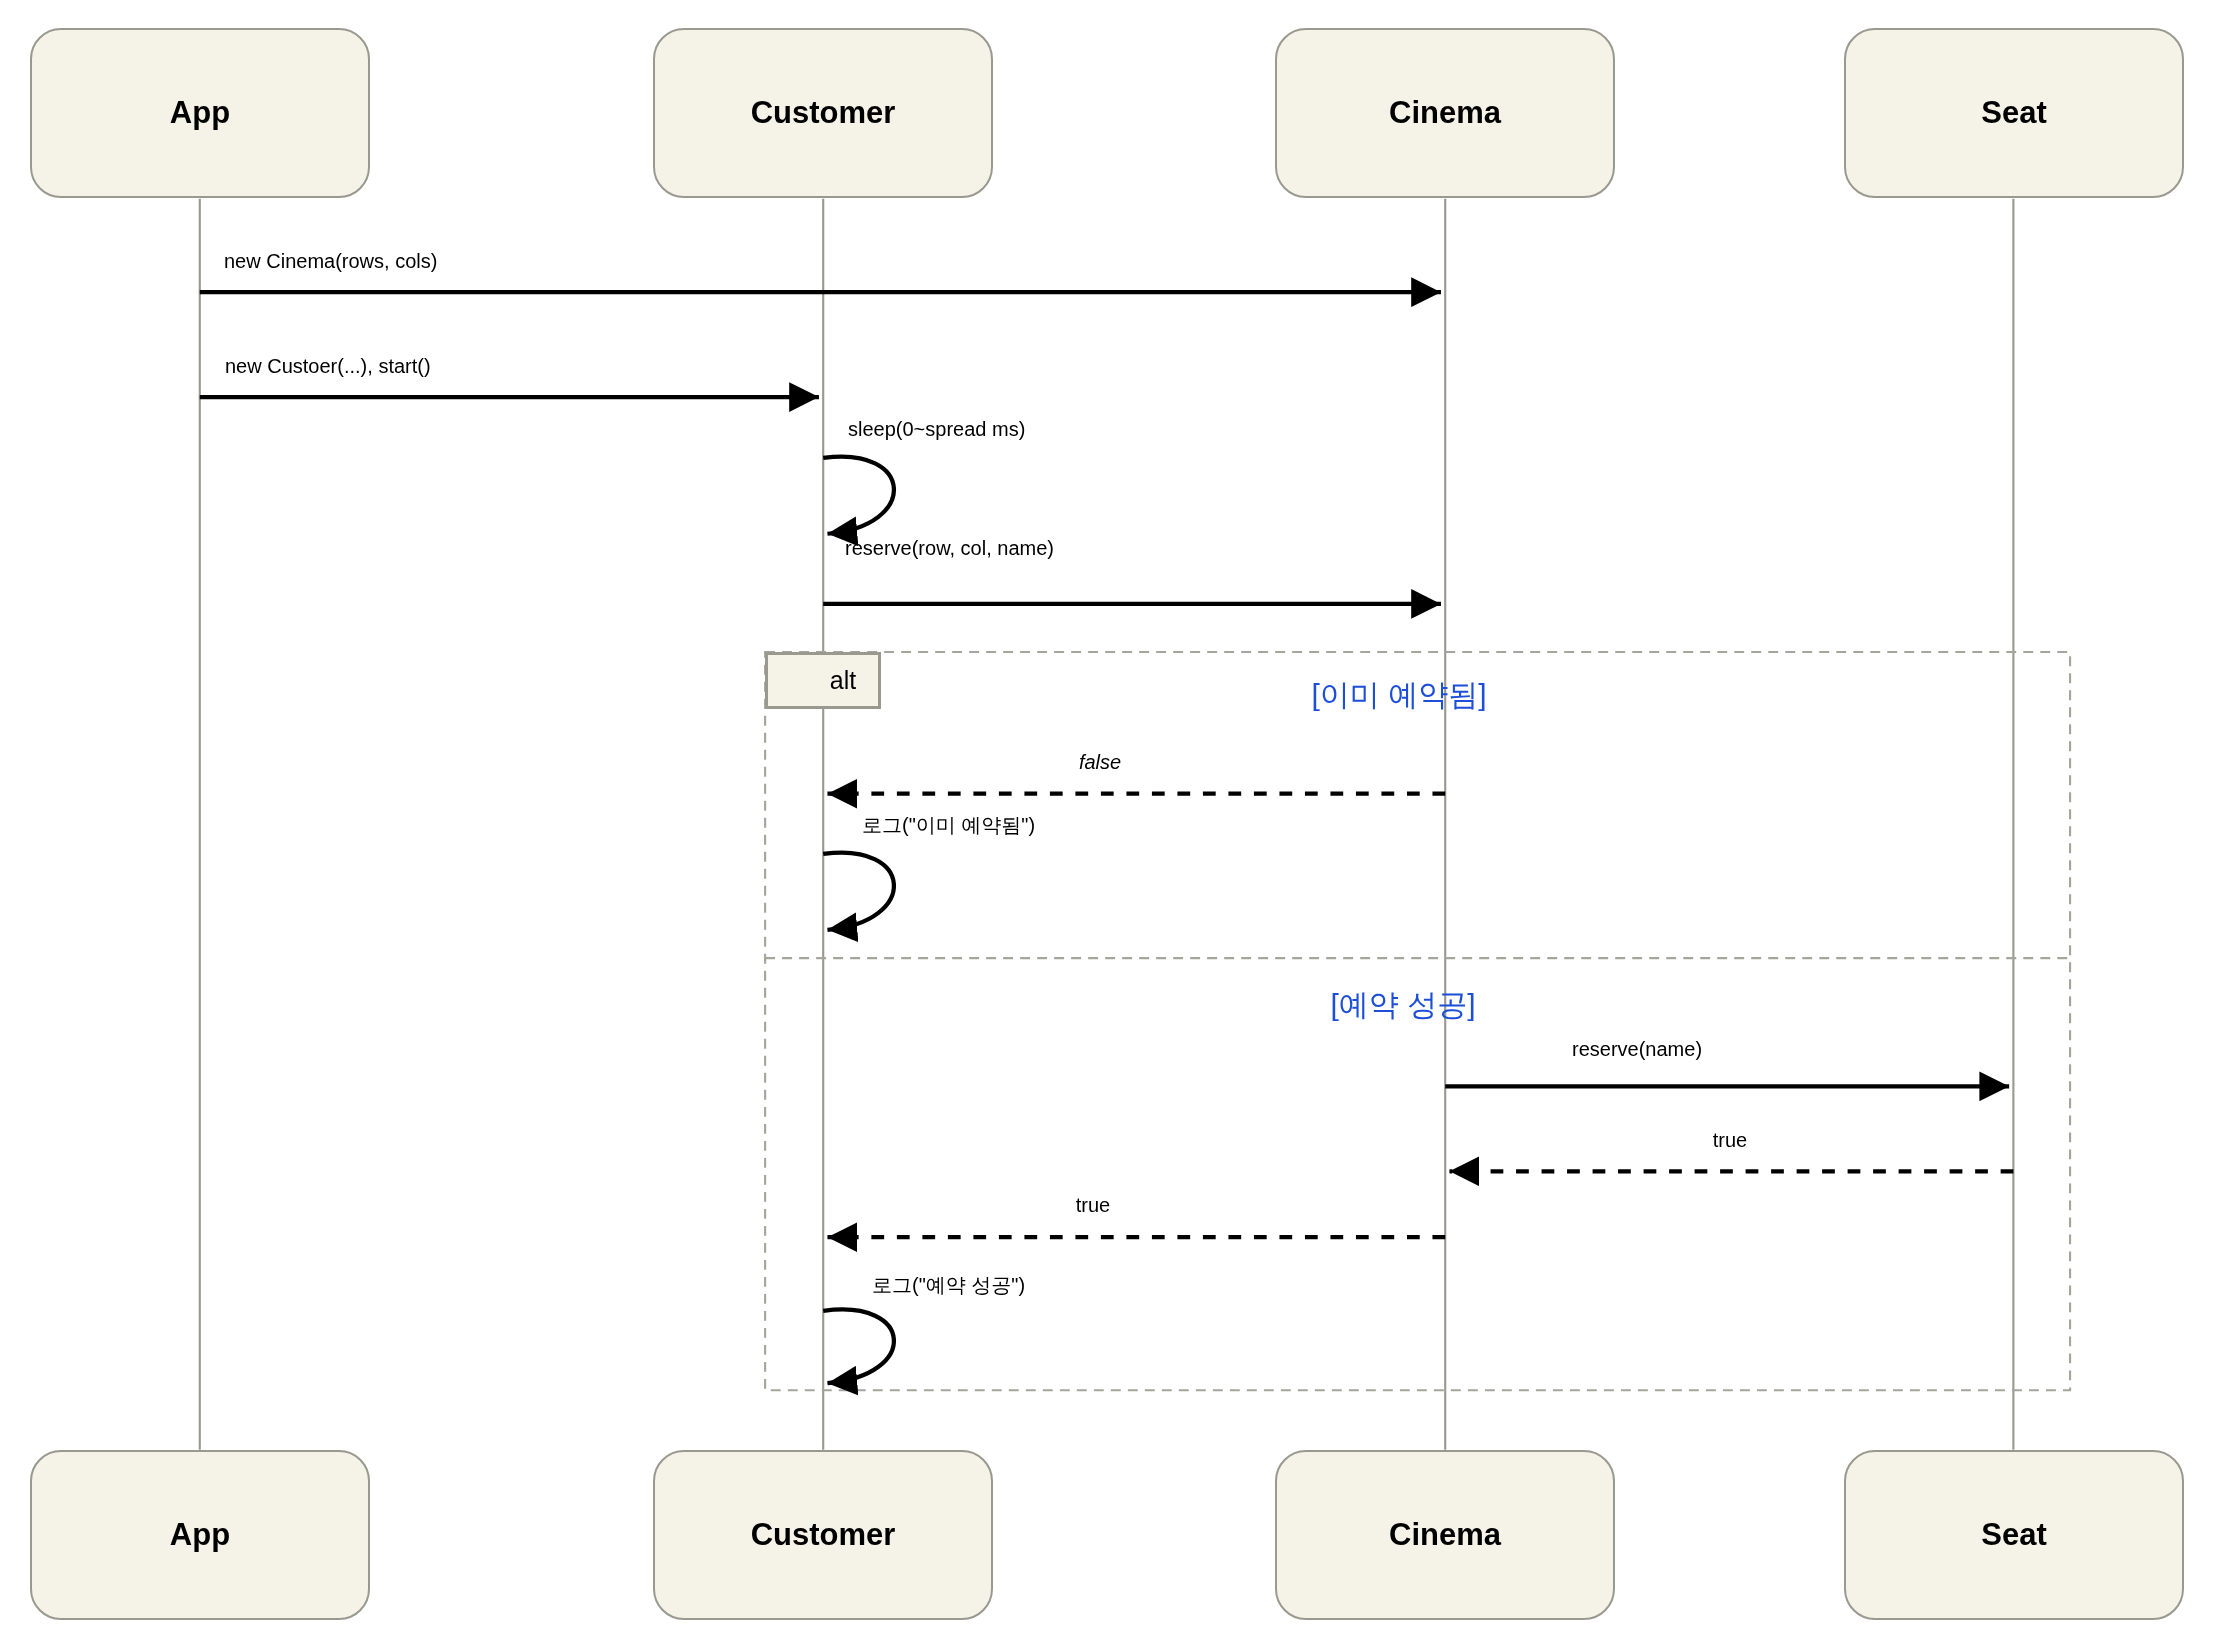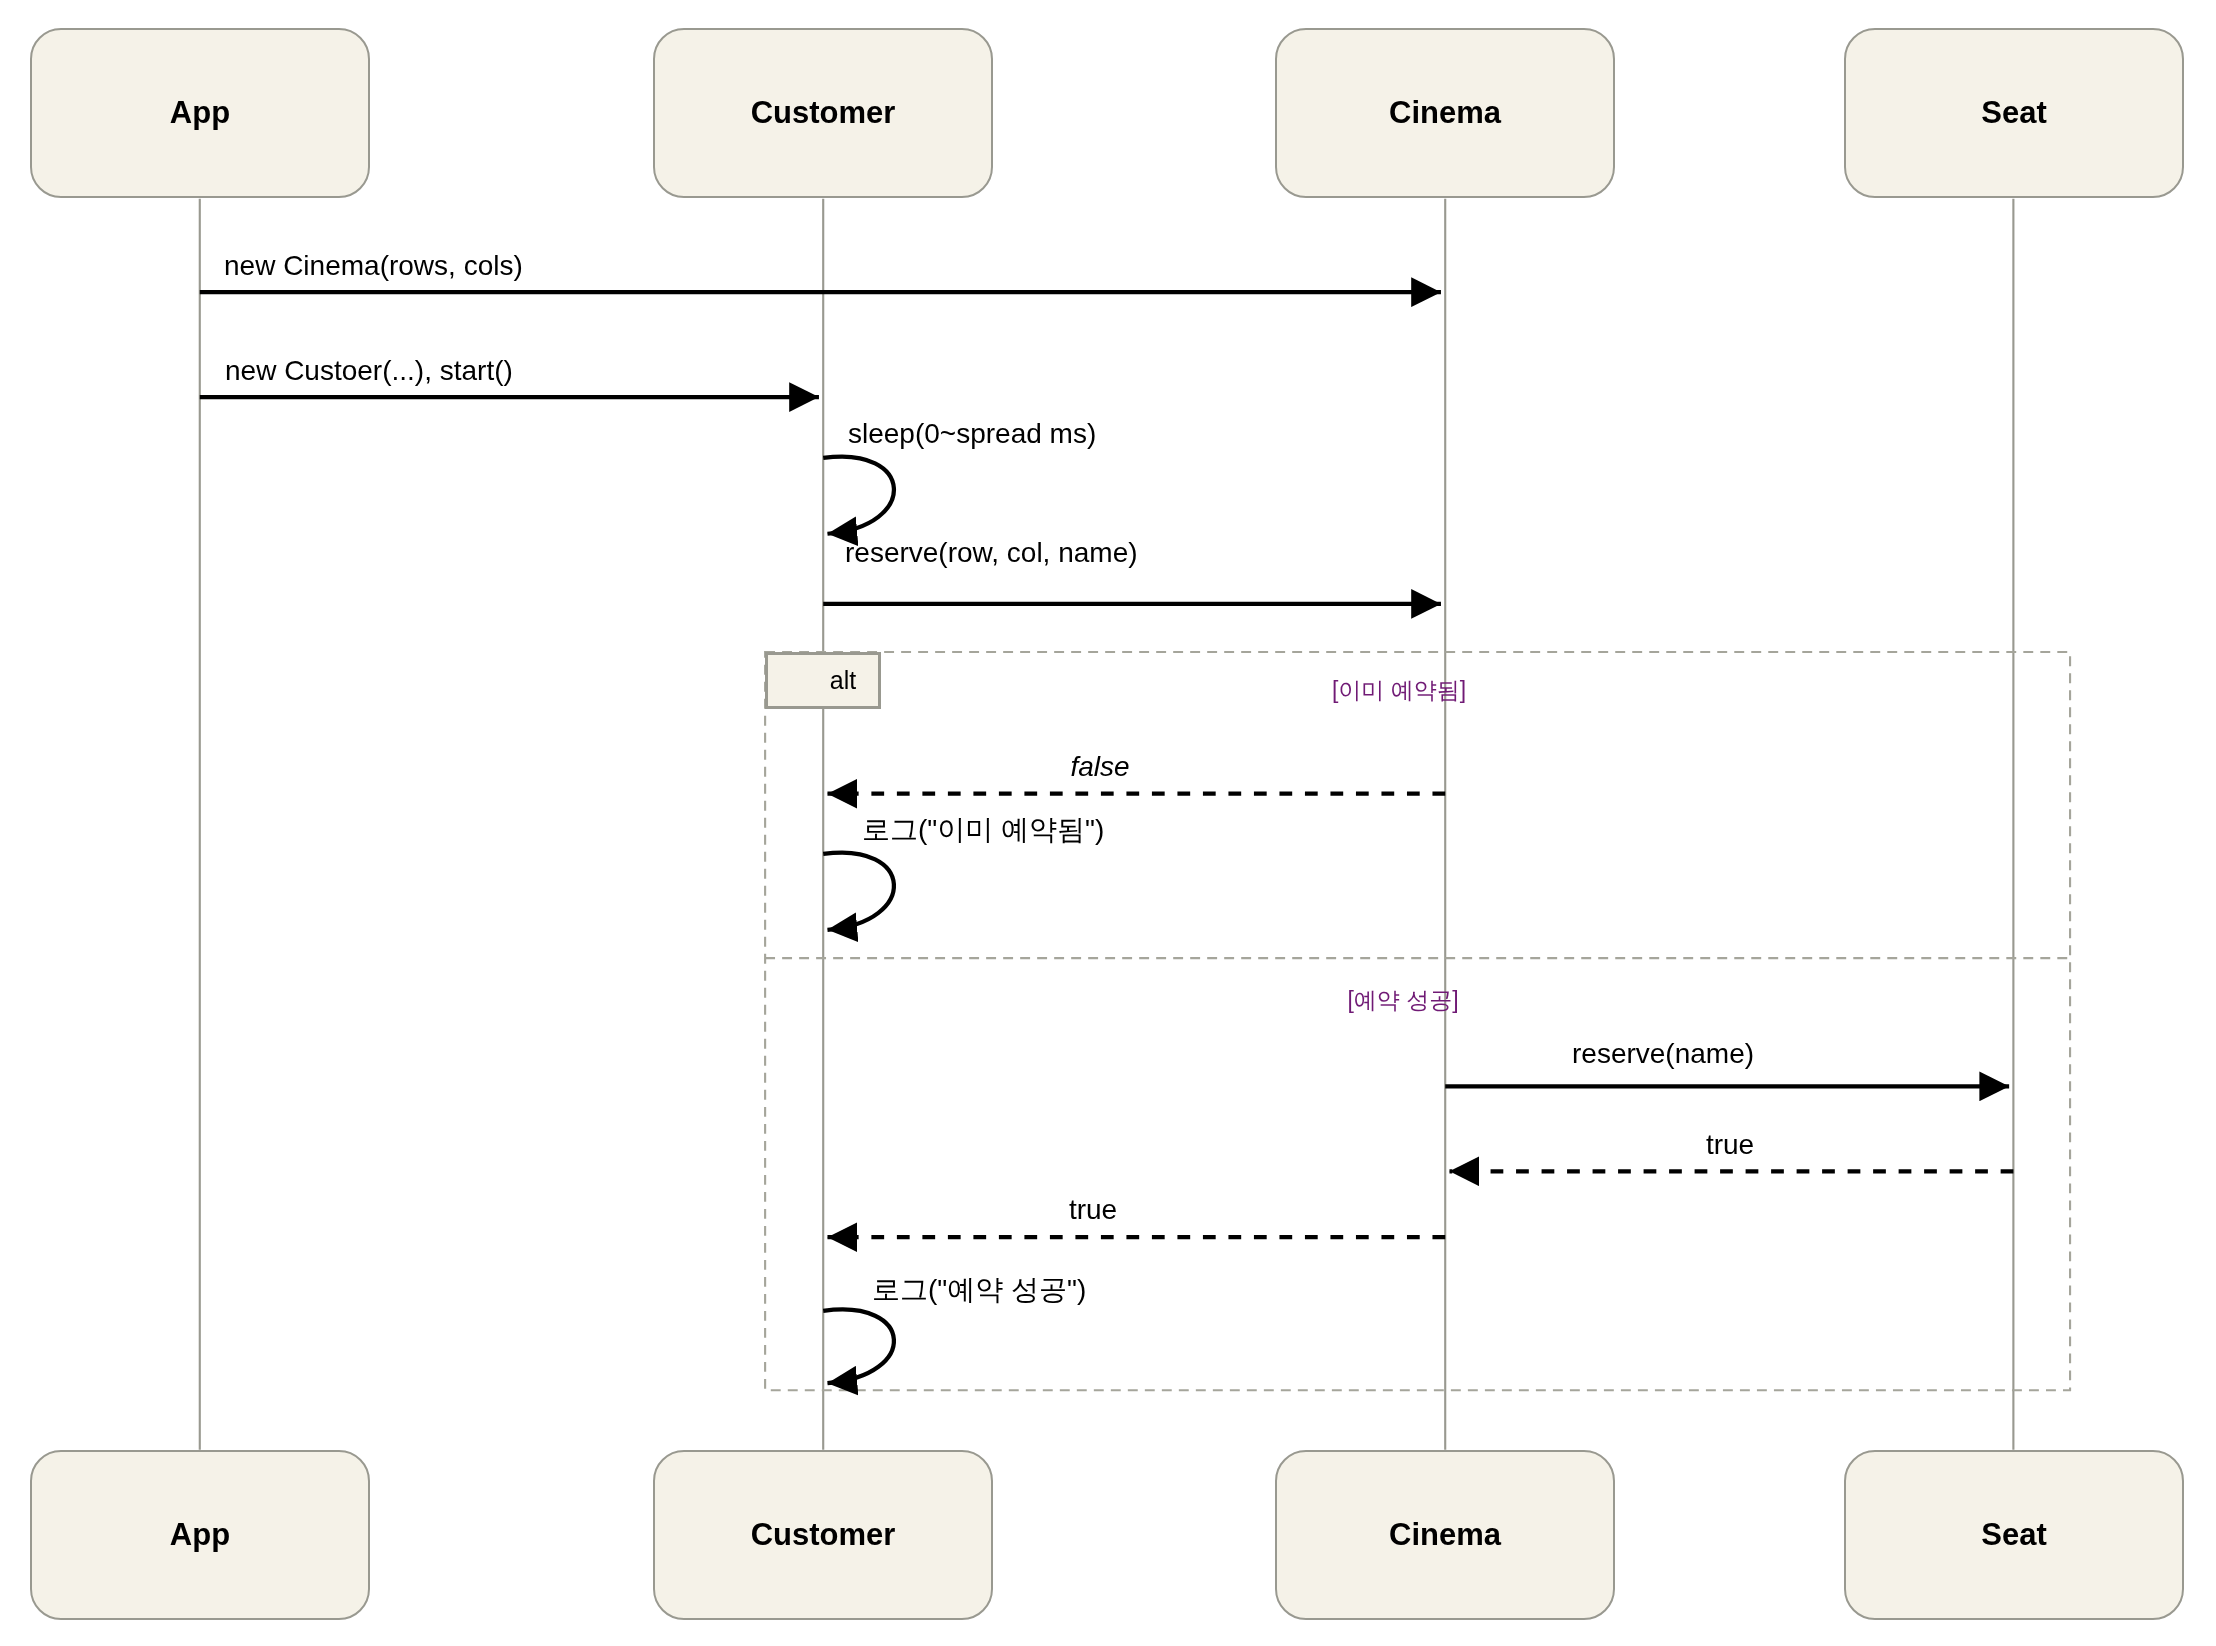--- a/index.html
+++ b/index.html
@@ -31,21 +31,21 @@
     display: flex;
     align-items: center;
     justify-content: center;
     font-weight: bold;
     font-size: 31px;
     color: #000000;
     box-sizing: border-box;
   }
   .msg-label {
     position: absolute;
-    font-size: 28px;
+    font-size: 20px;
     color: #000000;
     white-space: nowrap;
     line-height: 1.2;
   }
   .msg-label.centered {
     transform: translateX(-50%);
   }
   .alt-label-box {
     position: absolute;
     left: 765px;
@@ -57,22 +57,22 @@
     display: flex;
     align-items: center;
     justify-content: center;
     font-size: 25px;
     color: #000000;
     box-sizing: border-box;
     padding-left: 40px;
   }
   .cond-label {
     position: absolute;
-    font-size: 23px;
-    color: #701a75;
+    font-size: 30px;
+    color: #1d4ed8;
     white-space: nowrap;
     transform: translateX(-50%);
   }
 </style>
 </head>
 <body>
 
 <div id="diagram">
 
   <svg id="wires" viewBox="0 0 3128 2324" xmlns="http://www.w3.org/2000/svg">

